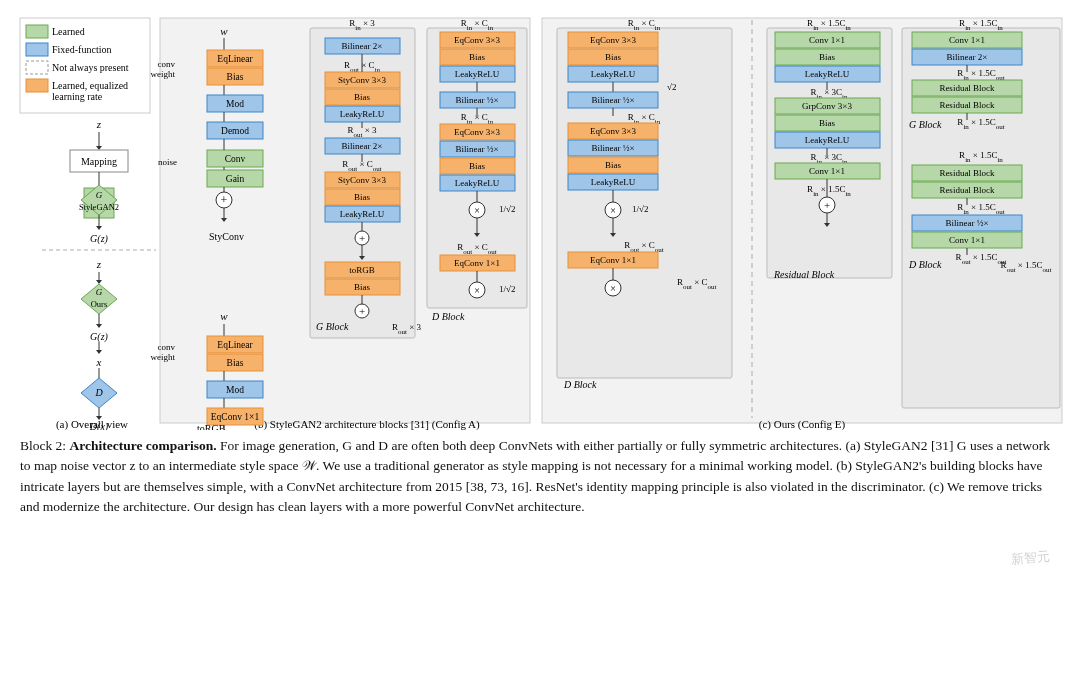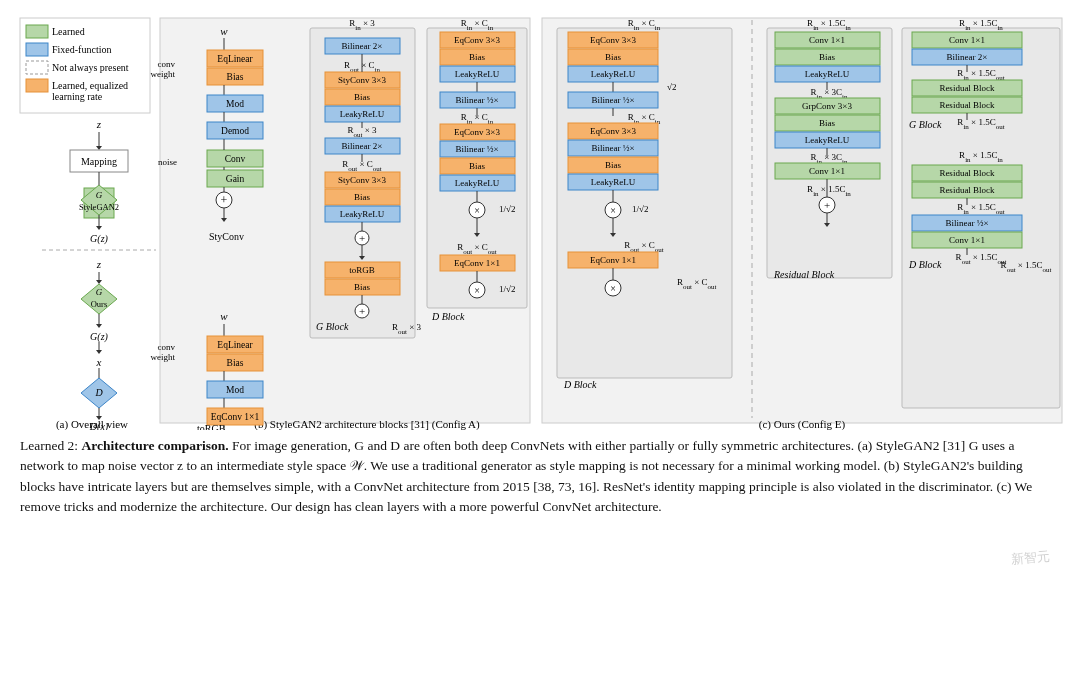--- a/index.html
+++ b/index.html
@@ -463,20 +463,20 @@
 
     </svg>
   </div>
 
   <div style="display:flex; flex-direction:row; padding: 0 8px; margin-top:-4px; font-size:12px; font-family:'Times New Roman',serif;">
     <div style="width:145px;"></div>
   </div>
 
   <div class="caption-area">
     <div class="caption-text">
-      <span>Learned 2:</span>
+      <span>Block 2:</span>
       <b>Architecture comparison.</b>
       <span> For image generation, G and D are often both deep ConvNets with either partially or fully symmetric architectures. (a) StyleGAN2 [31] G uses a network to map noise vector z to an intermediate style space 𝒲. We use a traditional generator as style mapping is not necessary for a minimal working model. (b) StyleGAN2's building blocks have intricate layers but are themselves simple, with a ConvNet architecture from 2015 [38, 73, 16]. ResNet's identity mapping principle is also violated in the discriminator. (c) We remove tricks and modernize the architecture. Our design has clean layers with a more powerful ConvNet architecture.</span>
     </div>
   </div>
 
   <div class="watermark">新智元</div>
 </div>
 
 </body></html>

